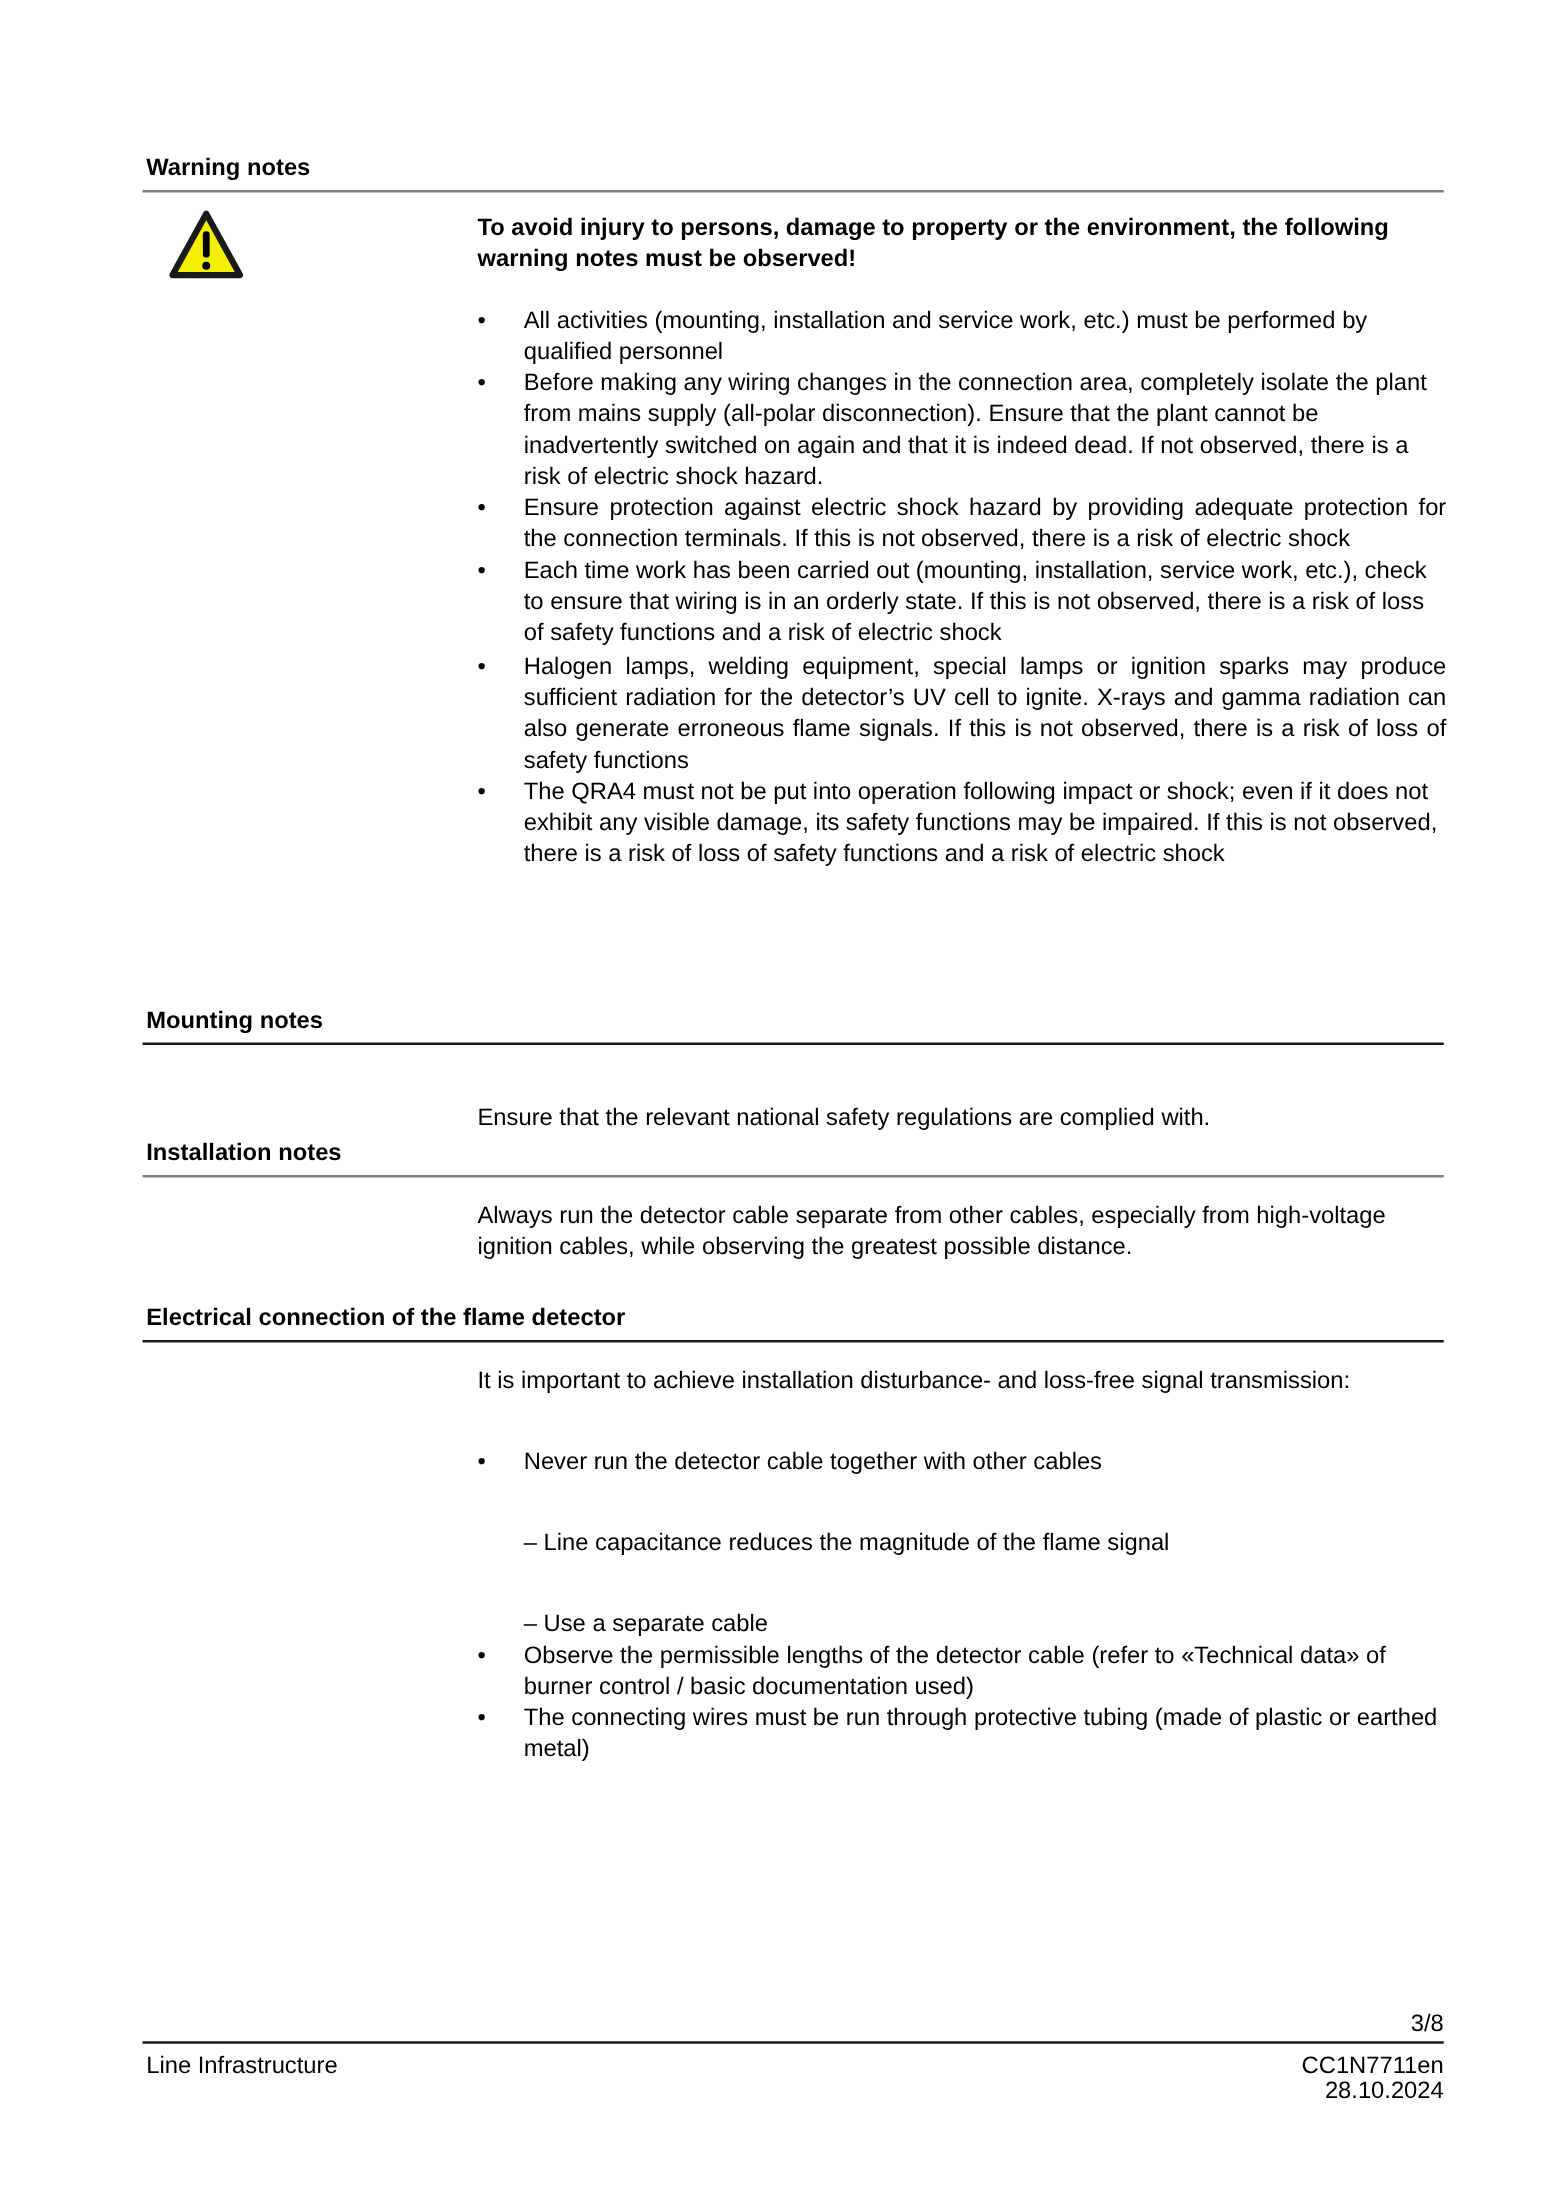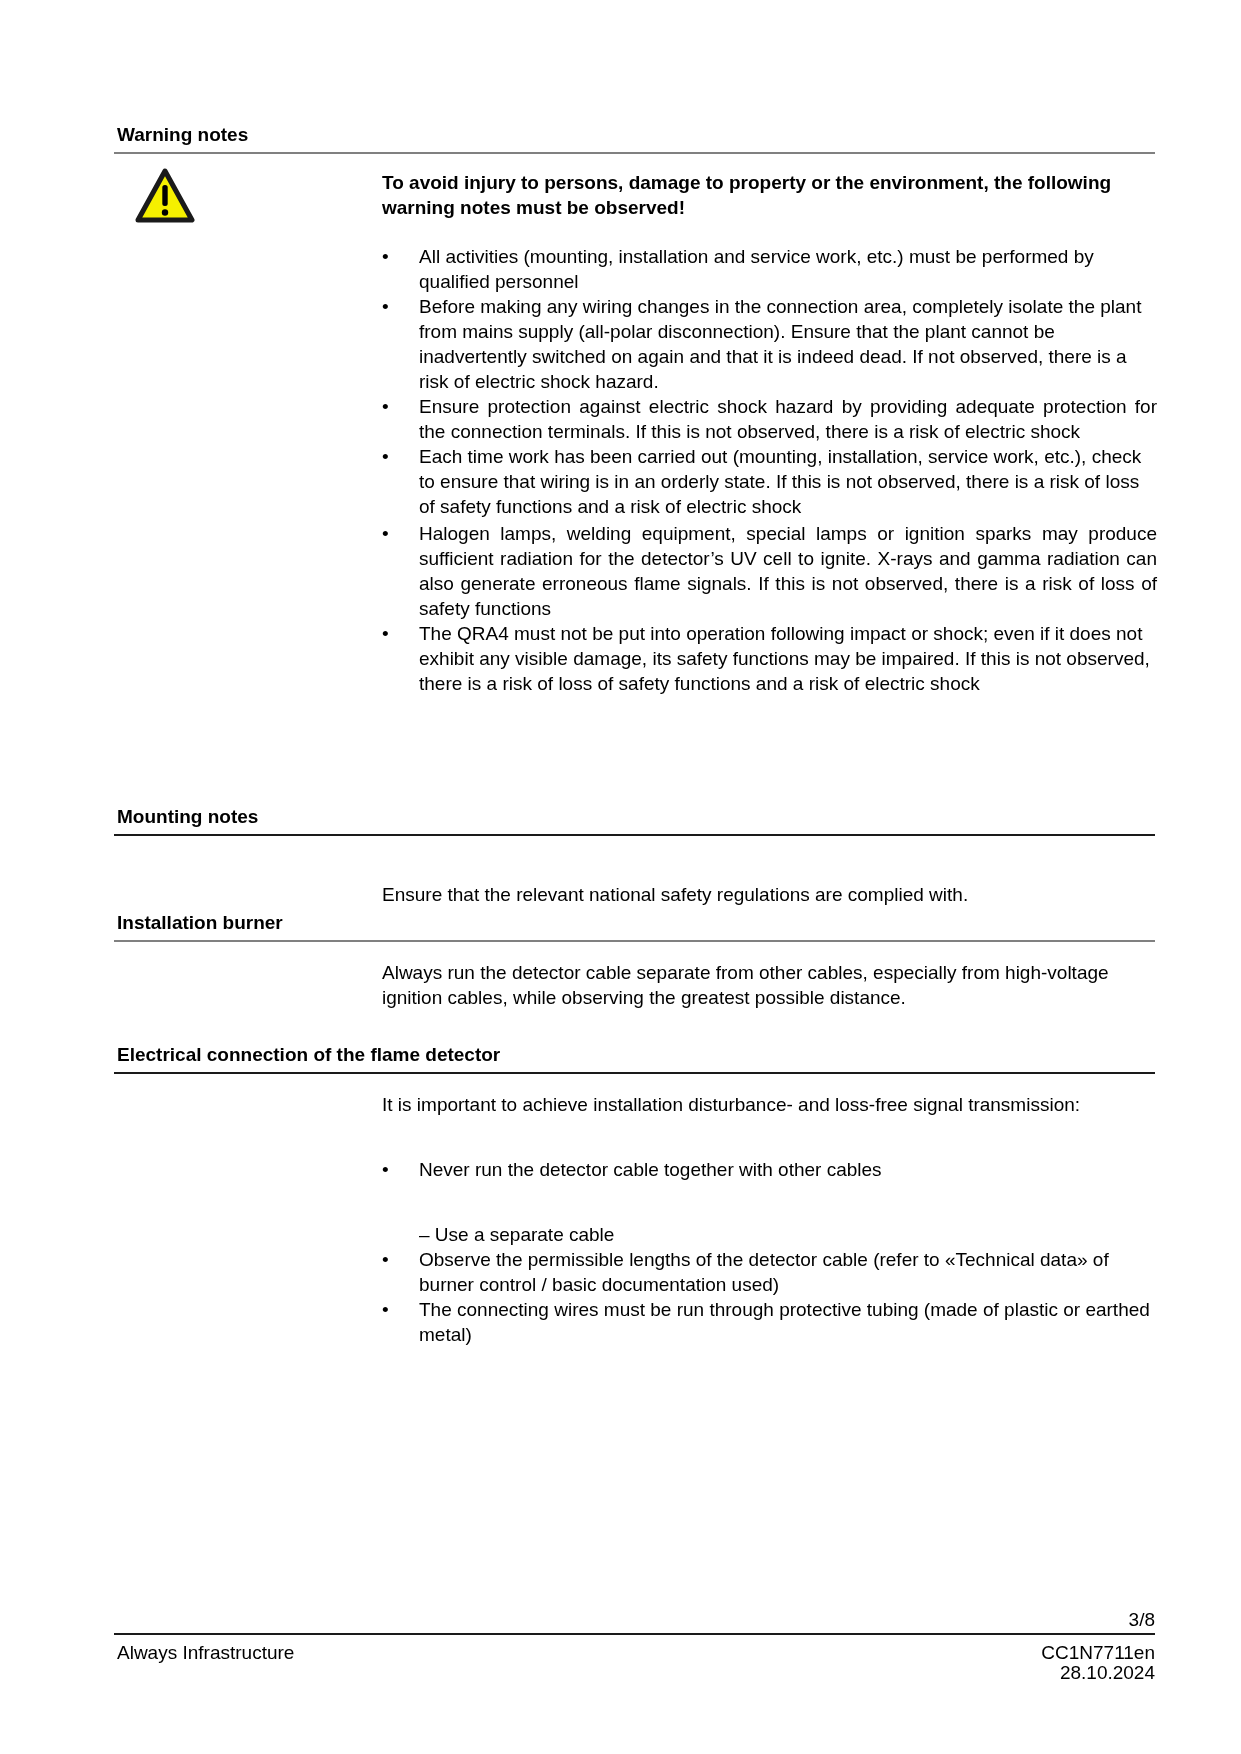--- a/index.html
+++ b/index.html
@@ -51,38 +51,39 @@
     <li><span class="dot">•</span><span>The QRA4 must not be put into operation following impact or shock; even if it does not exhibit any visible damage, its safety functions may be impaired. If this is not observed, there is a risk of loss of safety functions and a risk of electric shock</span></li>
   </ul>
 </div>
 
 <div class="section-heading" style="top:806px;">Mounting notes</div>
 <div class="rule black" style="top:834px;"></div>
 <div class="body-block" style="top:853px;margin-top:29px;">
   <p class="para">Ensure that the relevant national safety regulations are complied with.</p>
 </div>
 
-<div class="section-heading" style="top:912px;">Installation burner</div>
+<div class="section-heading" style="top:912px;">Installation notes</div>
 <div class="rule gray" style="top:940px;"></div>
 <div class="body-block" style="top:960px;">
   <p class="para">Always run the detector cable separate from other cables, especially from high-voltage ignition cables, while observing the greatest possible distance.</p>
 </div>
 
 <div class="section-heading" style="top:1044px;">Electrical connection of the flame detector</div>
 <div class="rule black" style="top:1072px;"></div>
 <div class="body-block" style="top:1092px;">
   <p class="para">It is important to achieve installation disturbance- and loss-free signal transmission:</p>
   <ul class="bullets">
     <li>
       <span class="dot">•</span>
       <span class="sub">Never run the detector cable together with other cables</span>
+      <span class="sub">– Line capacitance reduces the magnitude of the flame signal</span>
       <span class="sub">– Use a separate cable</span>
     </li>
     <li><span class="dot">•</span><span>Observe the permissible lengths of the detector cable (refer to «Technical data» of burner control / basic documentation used)</span></li>
     <li><span class="dot">•</span><span>The connecting wires must be run through protective tubing (made of plastic or earthed metal)</span></li>
   </ul>
 </div>
 
 <div class="footer-text" style="top:1610px; right:86px; text-align:right;">3/8</div>
 <div class="rule black" style="top:1633px;"></div>
-<div class="footer-text" style="top:1643px; left:117px;">Always Infrastructure</div>
+<div class="footer-text" style="top:1643px; left:117px;">Line Infrastructure</div>
 <div class="footer-text" style="top:1643px; right:86px; text-align:right;">CC1N7711en</div>
 <div class="footer-text" style="top:1663px; right:86px; text-align:right;">28.10.2024</div>
 
 </body></html>

